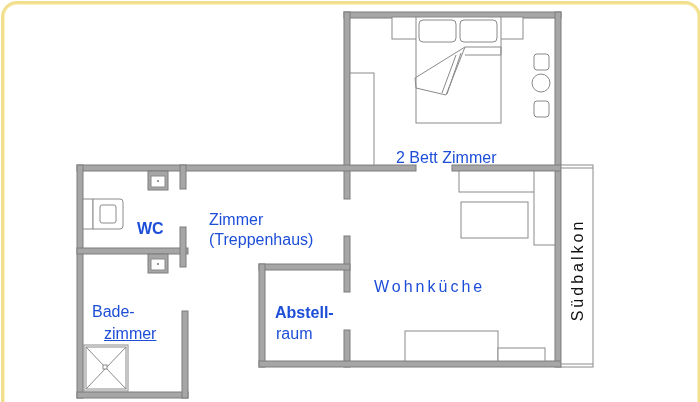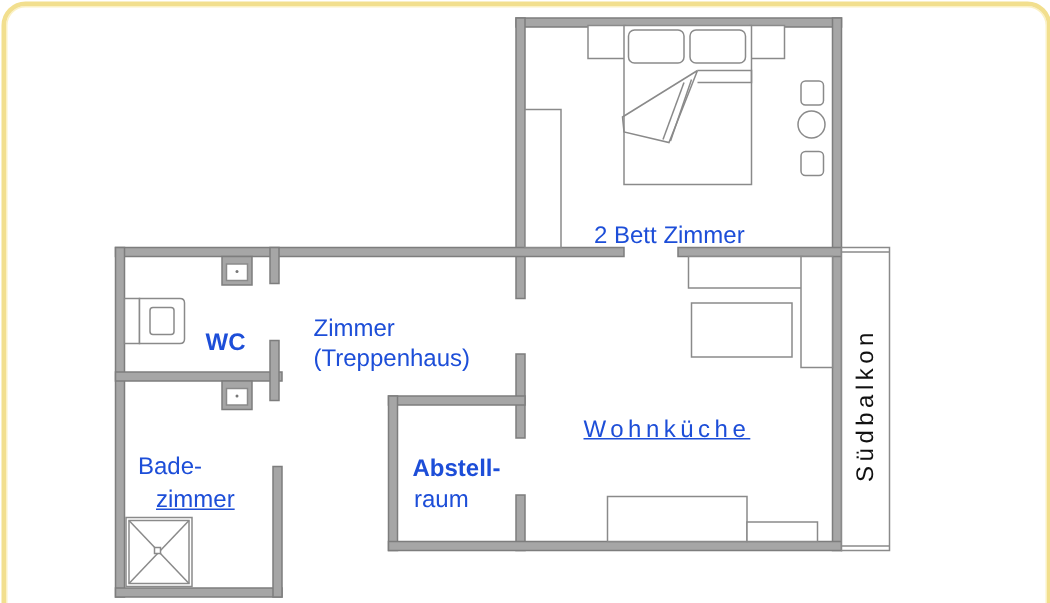--- a/index.html
+++ b/index.html
@@ -107,16 +107,16 @@
 </svg>
 
 <div class="lbl" style="left:396px; top:137px;">2 Bett Zimmer</div>
 <div class="lbl" style="left:137px; top:208px;font-weight:bold;">WC</div>
 <div class="lbl" style="left:209px; top:199px;">Zimmer</div>
 <div class="lbl" style="left:209px; top:219px;">(Treppenhaus)</div>
 <div class="lbl" style="left:92px; top:291px;">Bade-</div>
 <div class="lbl" style="left:104px; top:313px;text-decoration:underline;">zimmer</div>
 <div class="lbl" style="left:275px; top:292px;font-weight:bold;">Abstell-</div>
 <div class="lbl" style="left:276px; top:313px;">raum</div>
-<div class="lbl wohn" style="left:389px; top:266px;text-decoration:underline;">Wohnküche</div>
+<div class="lbl wohn" style="left:374px; top:266px;">Wohnküche</div>
 <div class="balkon">
   <span>Südbalkon</span>
 </div>
 
 </body></html>

